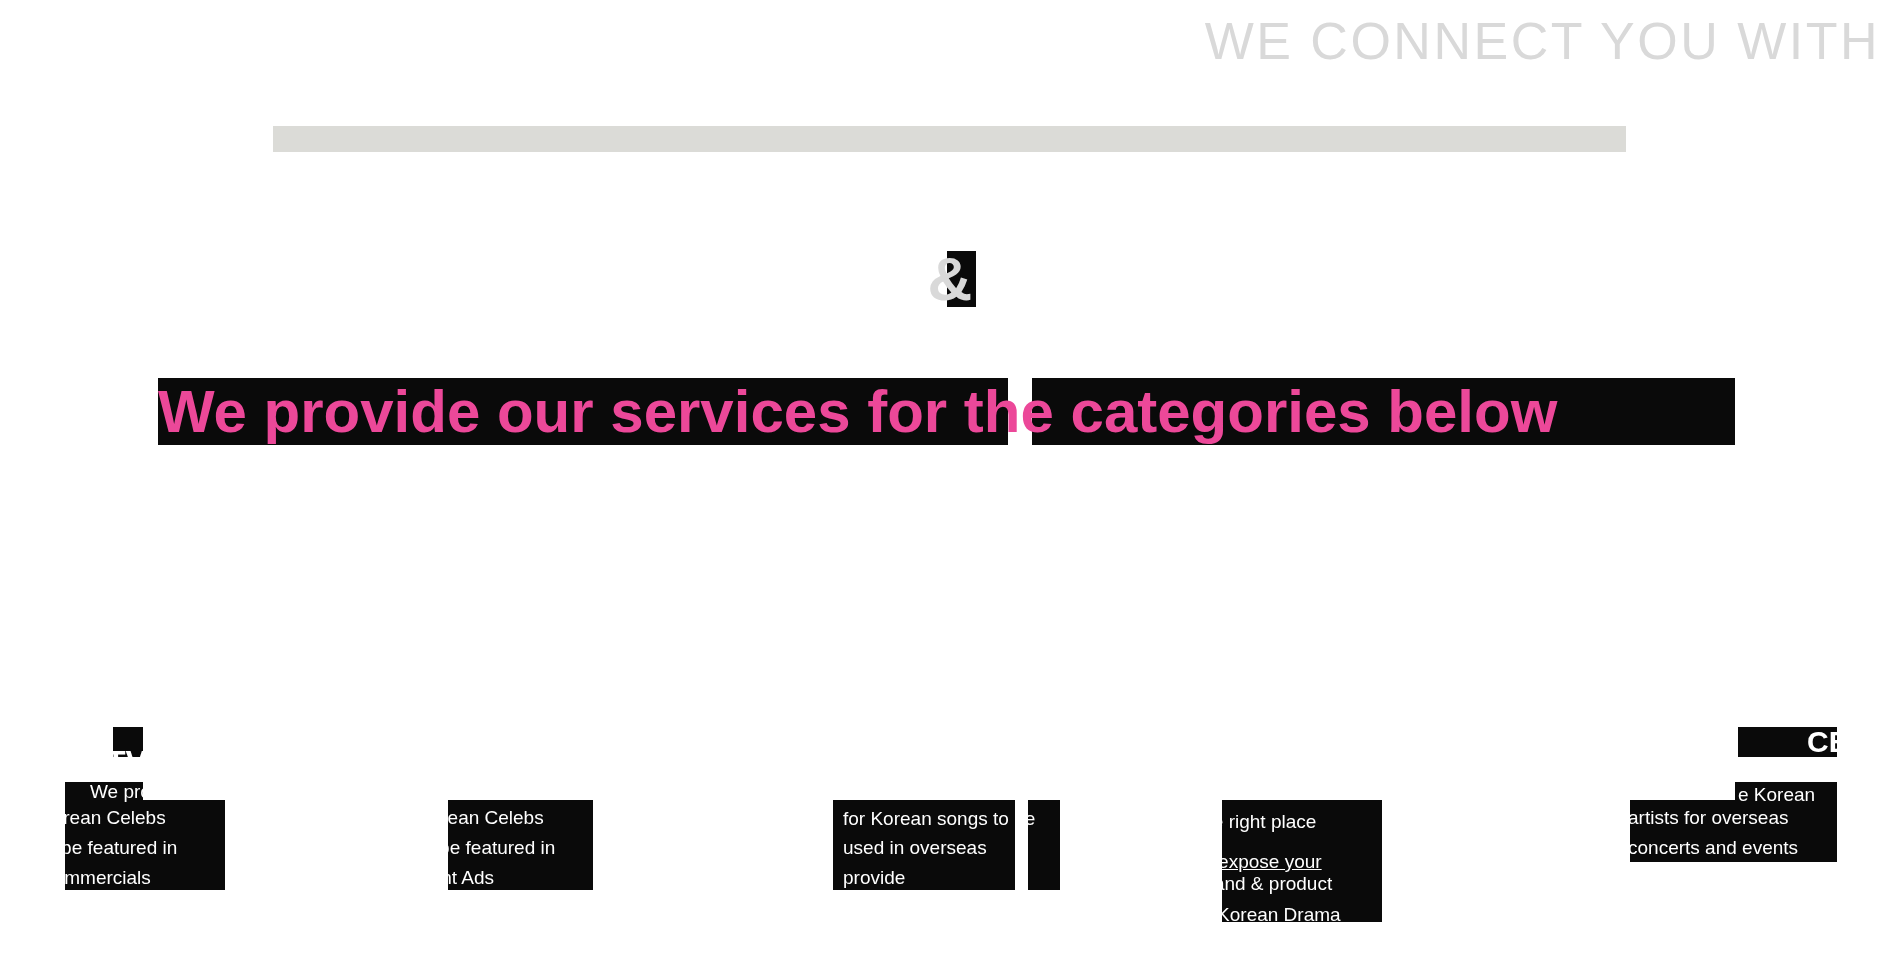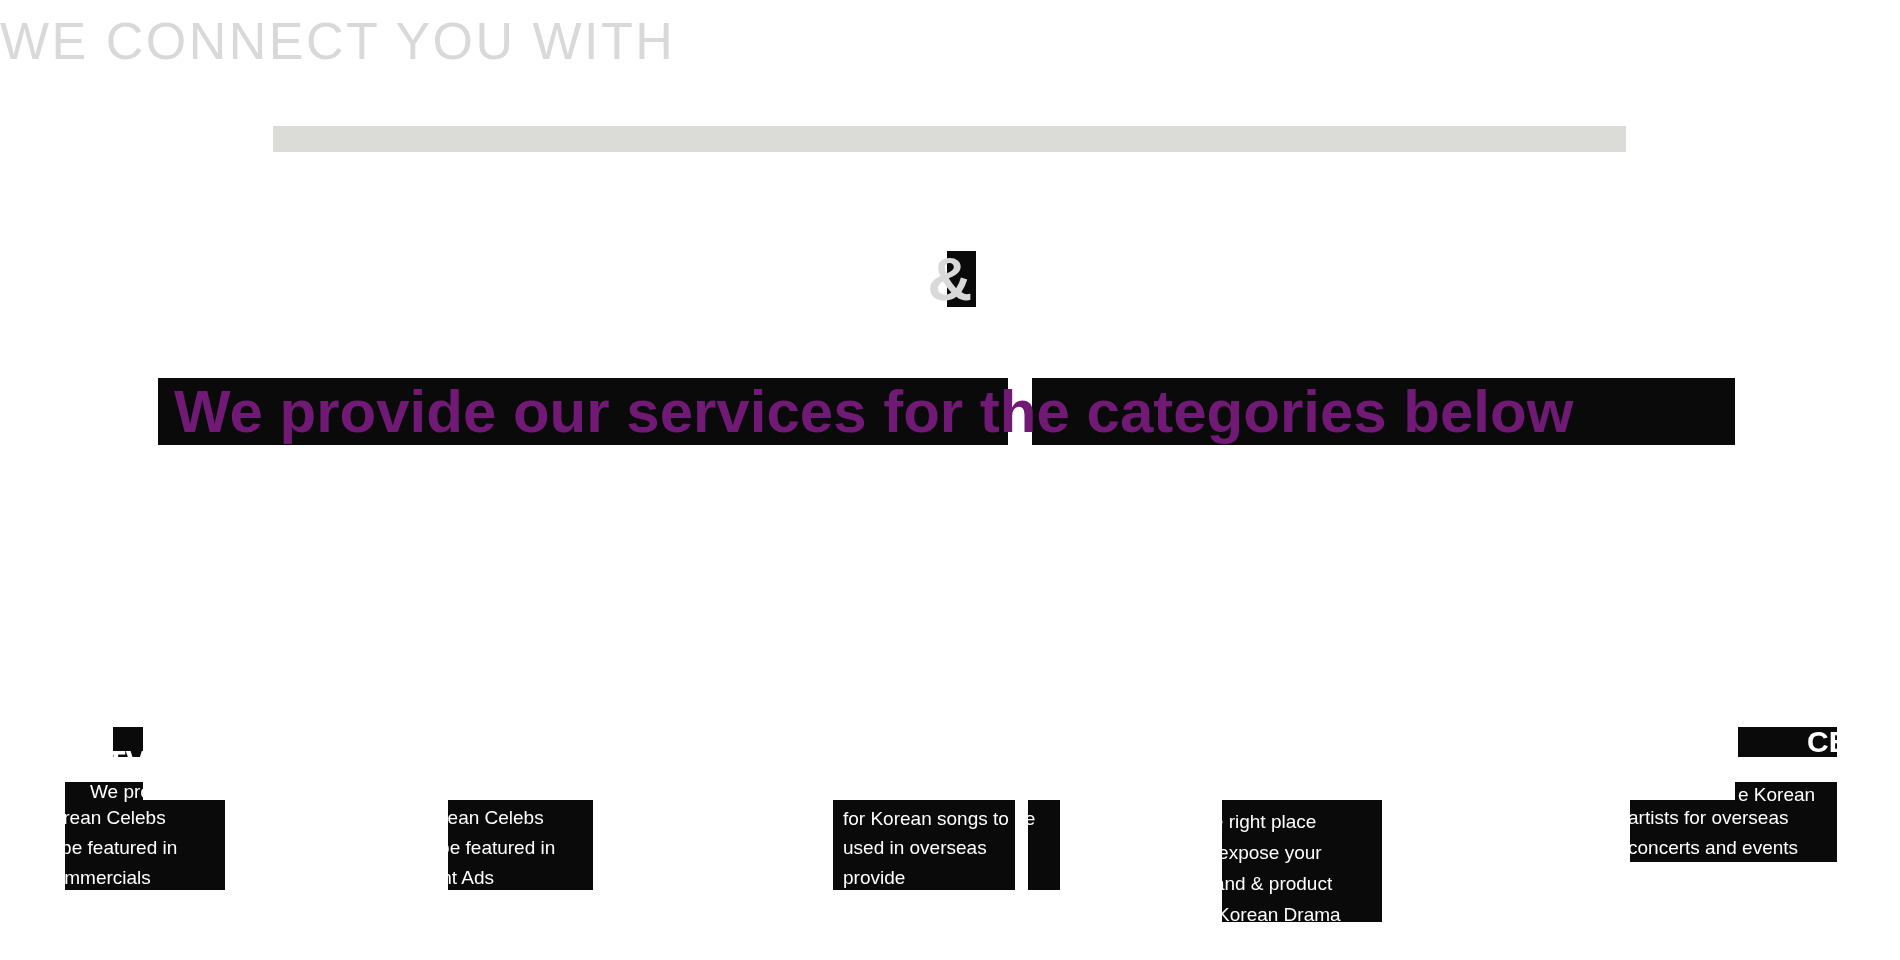--- a/index.html
+++ b/index.html
@@ -1,31 +1,31 @@
 <!DOCTYPE html>
 <html><head>
 <meta charset="utf-8">
 <style>
   html,body{margin:0;padding:0;background:#ffffff;}
   .canvas{position:relative;width:1900px;height:960px;background:#ffffff;overflow:hidden;
           font-family:"Liberation Sans", sans-serif;}
   .abs{position:absolute;}
   
-  .tagline{left:0;right:20px;top:13px;text-align:left;font-weight:300;font-size:52px;line-height:56px;
+  .tagline{left:8px;right:20px;top:13px;text-align:right;font-weight:300;font-size:52px;line-height:56px;
            letter-spacing:2.5px;color:#d9d9d9;white-space:nowrap;}
   .divider{left:273px;top:126px;width:1353px;height:26px;background:#dbdbd7;}
   .amp-chip{left:947px;top:251px;width:29px;height:56px;background:#0a0a0a;z-index:0;}
   .amp{left:918px;top:248px;width:64px;height:62px;text-align:center;font-weight:bold;
        font-size:62px;line-height:62px;color:#d9d9d9;z-index:1;}
   
   .hbox{top:378px;height:67px;background:#0a0a0a;z-index:0;}
   .hbox.left{left:158px;width:850px;}
   .hbox.right{left:1032px;width:703px;}
   .headline{left:158px;top:378px;height:67px;white-space:nowrap;font-weight:800;font-size:60px;
-            line-height:67px;letter-spacing:0px;color:#701a75;z-index:1;margin-left:16px;}
+            line-height:67px;letter-spacing:0px;color:#ec4899;z-index:1;}
   
   .patch{position:absolute;background:#0a0a0a;z-index:0;}
   
   .cat{position:absolute;top:775px;width:210px;z-index:1;}
   .cat .line{position:absolute;left:0;right:0;text-align:left;color:#ffffff;font-size:19px;
              line-height:24px;white-space:nowrap;}
   .cat .line.anchored{right:auto;text-align:left;}
   .cat-header{position:absolute;color:#ffffff;font-weight:800;z-index:1;white-space:nowrap;}
 </style>
 </head>
@@ -66,21 +66,21 @@
   <div class="patch" style="left:1028px;top:800px;width:32px;height:90px;"></div>
   <div class="cat" style="left:843px;">
     <div class="line" style="top:32px;">for Korean songs to be</div>
     <div class="line" style="top:61px;">used in overseas</div>
     <div class="line" style="top:91px;">provide</div>
   </div>
 
   <div class="patch" style="left:1222px;top:800px;width:160px;height:122px;"></div>
   <div class="cat" style="left:1197px;">
     <div class="line" style="top:35px;">the right place</div>
-    <div class="line" style="top:66px;">to expose your</div>
+    <div class="line" style="top:75px;text-decoration:underline;">to expose your</div>
     <div class="line" style="top:97px;">brand &amp; product</div>
     <div class="line" style="top:128px;">in Korean Drama</div>
   </div>
 
   <div class="patch" style="left:1738px;top:727px;width:99px;height:30px;"></div>
   <div class="patch" style="left:1735px;top:782px;width:102px;height:80px;"></div>
   <div class="patch" style="left:1630px;top:800px;width:107px;height:62px;"></div>
   <div class="cat-header" style="left:1807px;top:727px;font-size:30px;line-height:30px;">CERTS</div>
   <div class="cat" style="left:1628px;">
     <div class="line anchored" style="left:110px;top:8px;">e Korean</div>

